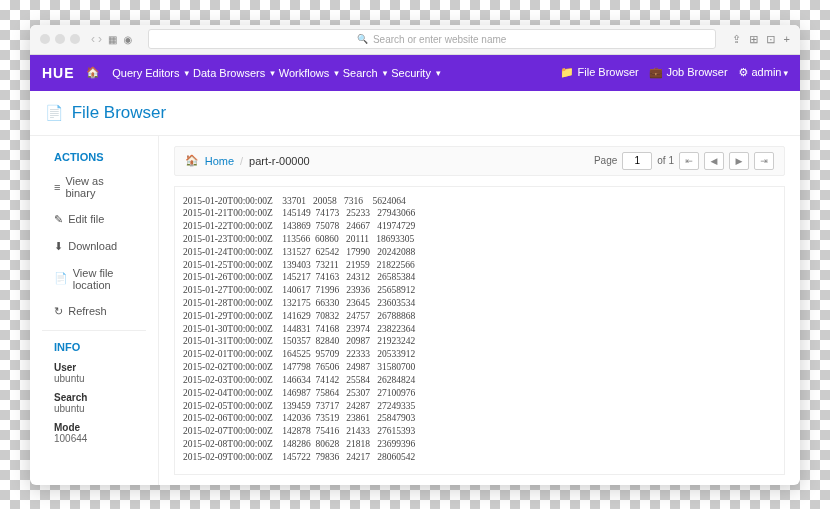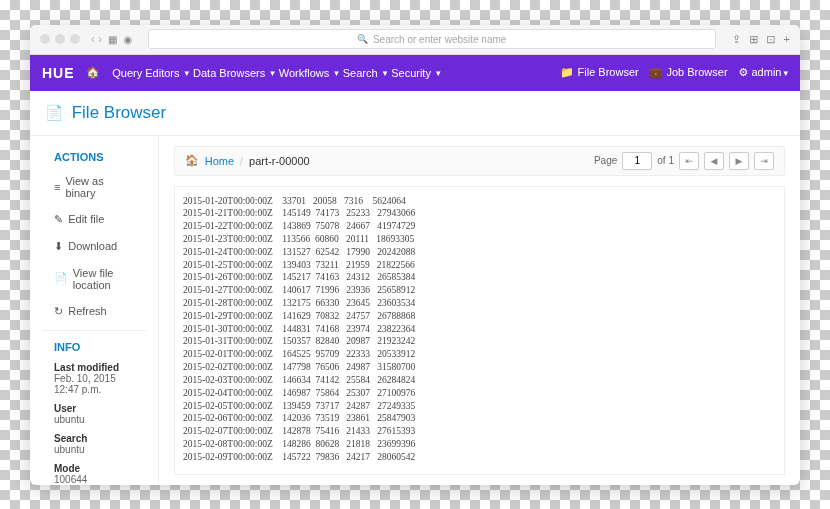--- a/index.html
+++ b/index.html
@@ -108,24 +108,20 @@
           </div>
           <div class="item">
             <span>↻</span>
             <span>Refresh</span>
           </div>
         </div>
       <div class="divider"></div>
       <h4>INFO</h4>
       <div id="info-list">
           <div class="info-block">
-            <div class="label">Last modified</div>
-            <div class="val">Feb. 10, 2015 12:47 p.m.</div>
-          </div>
-          <div class="info-block">
             <div class="label">User</div>
             <div class="val">ubuntu</div>
           </div>
           <div class="info-block">
             <div class="label">Search</div>
             <div class="val">ubuntu</div>
           </div>
           <div class="info-block">
             <div class="label">Mode</div>
             <div class="val">100644</div>

